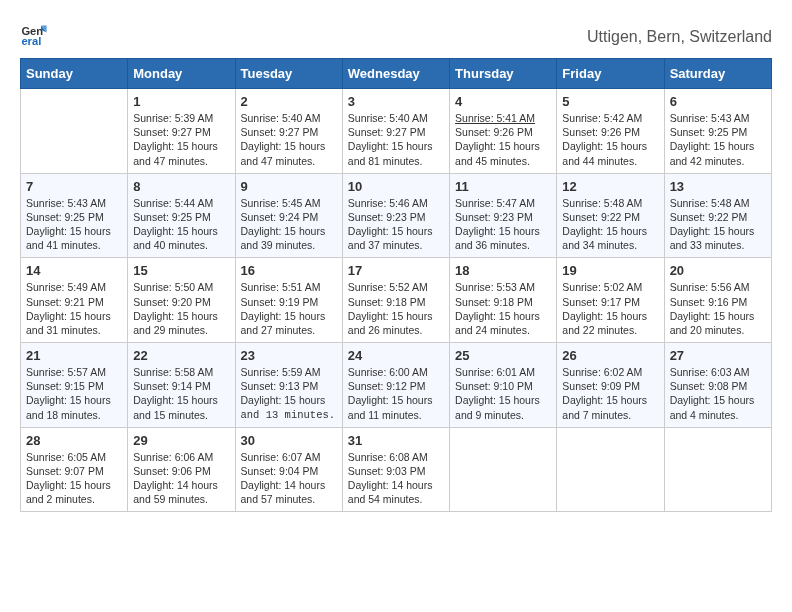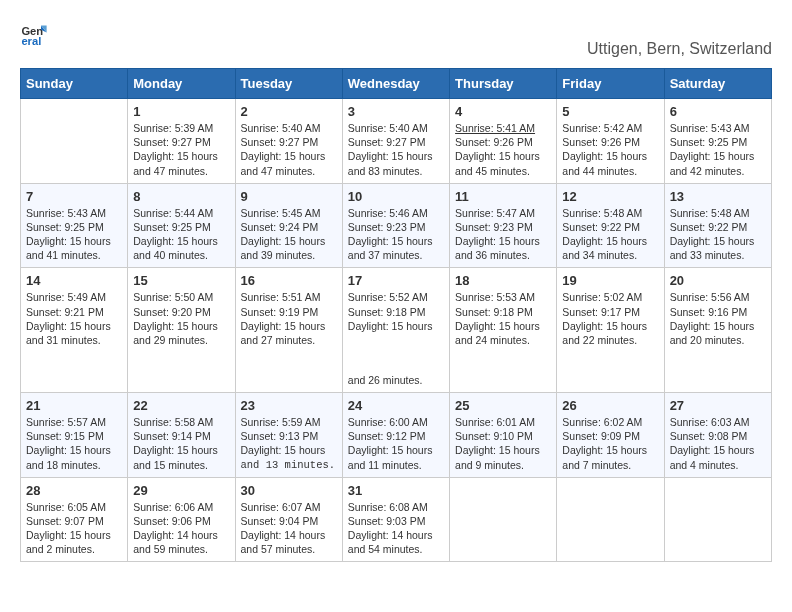--- a/index.html
+++ b/index.html
@@ -31,21 +31,21 @@
     }
     .month-year {
       font-size: 42px;
       font-weight: bold;
       color: #333;
       line-height: 1;
     }
     .location {
       font-size: 16px;
       color: #555;
-      margin-top: 20px;
+      margin-top: 8px;
     }
     table {
       width: 100%;
       border-collapse: collapse;
       table-layout: fixed;
     }
     th {
       background-color: #2b6cb0;
       color: white;
       padding: 7px 5px;
@@ -123,21 +123,21 @@
           <div style="line-height: 1.35;">Sunrise: 5:40 AM</div>
           <div style="line-height: 1.35;">Sunset: 9:27 PM</div>
           <div style="line-height: 1.35;">Daylight: 15 hours</div>
           <div style="line-height: 1.35;">and 47 minutes.</div>
         </td>
         <td>
           <span class="day-number">3</span>
           <div style="line-height: 1.35;">Sunrise: 5:40 AM</div>
           <div style="line-height: 1.35;">Sunset: 9:27 PM</div>
           <div style="line-height: 1.35;">Daylight: 15 hours</div>
-          <div style="line-height: 1.35;">and 83 minutes.</div>
+          <div style="line-height: 1.35;">and 81 minutes.</div>
         </td>
         <td>
           <span class="day-number">4</span>
           <div style="line-height: 1.35; text-decoration: underline;">Sunrise: 5:41 AM</div>
           <div style="line-height: 1.35;">Sunset: 9:26 PM</div>
           <div style="line-height: 1.35;">Daylight: 15 hours</div>
           <div style="line-height: 1.35;">and 45 minutes.</div>
         </td>
         <td>
           <span class="day-number">5</span>
@@ -225,21 +225,21 @@
           <div style="line-height: 1.35;">Sunrise: 5:51 AM</div>
           <div style="line-height: 1.35;">Sunset: 9:19 PM</div>
           <div style="line-height: 1.35;">Daylight: 15 hours</div>
           <div style="line-height: 1.35;">and 27 minutes.</div>
         </td>
         <td>
           <span class="day-number">17</span>
           <div style="line-height: 1.35;">Sunrise: 5:52 AM</div>
           <div style="line-height: 1.35;">Sunset: 9:18 PM</div>
           <div style="line-height: 1.35;">Daylight: 15 hours</div>
-          <div style="line-height: 1.35; margin-top: 40px;">and 26 minutes.</div>
+          <div style="line-height: 1.35;">and 26 minutes.</div>
         </td>
         <td>
           <span class="day-number">18</span>
           <div style="line-height: 1.35;">Sunrise: 5:53 AM</div>
           <div style="line-height: 1.35;">Sunset: 9:18 PM</div>
           <div style="line-height: 1.35;">Daylight: 15 hours</div>
           <div style="line-height: 1.35;">and 24 minutes.</div>
         </td>
         <td>
           <span class="day-number">19</span>

